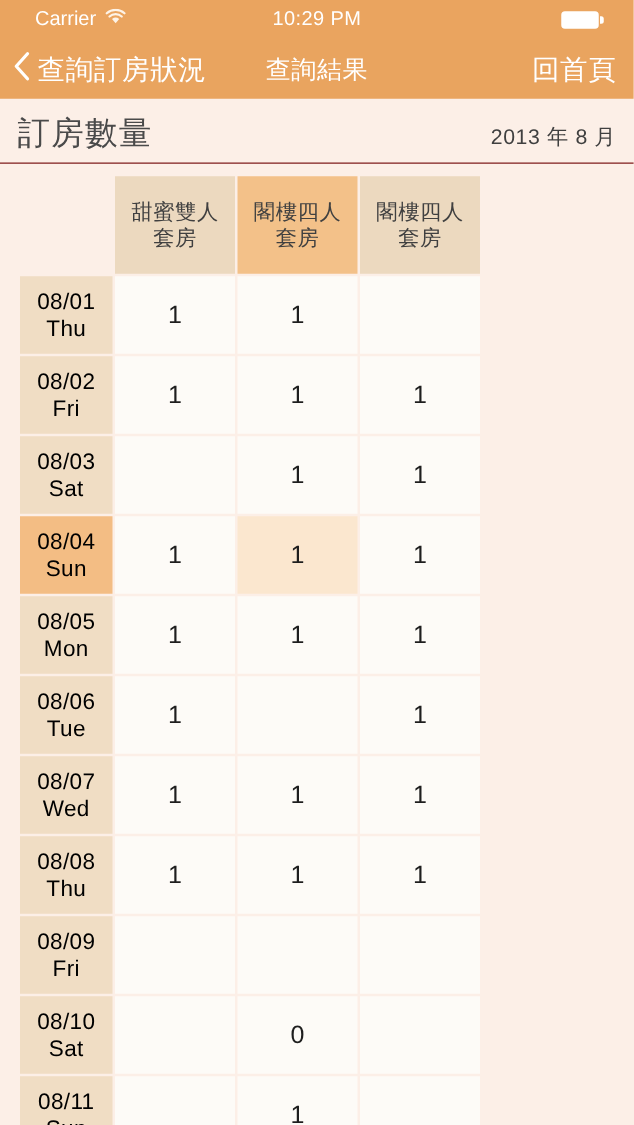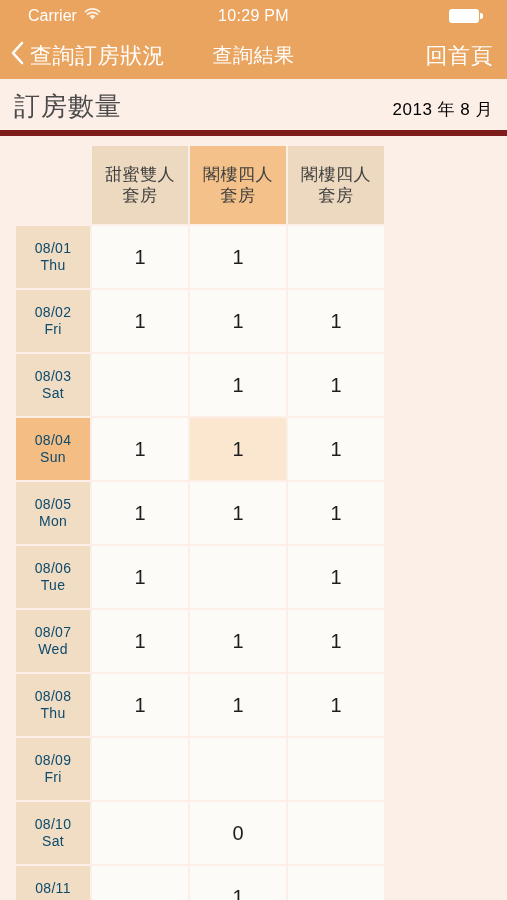--- a/index.html
+++ b/index.html
@@ -104,31 +104,31 @@
     cursor: pointer;
     z-index: 2;
   }
 
   
   .page-header {
     display: flex;
     align-items: baseline;
     justify-content: space-between;
     padding: 10px 14px 6px 14px;
-    border-bottom: 6px solid #7f1d1d;
+    border-bottom: 1px solid #7f1d1d;
     margin: 0 0 0 0;
   }
   .page-title {
     font-size: 26px;
     color: #4a4a4a;
     letter-spacing: 1px;
   }
   .page-month {
     font-size: 17px;
-    color: #000000;
+    color: #404040;
     letter-spacing: 0.5px;
   }
 
   
   .table-wrap {
     padding: 8px 0 0 14px;
   }
   table.booking {
     border-collapse: separate;
     border-spacing: 2px;
@@ -158,22 +158,22 @@
   th.room-head {
     background: #ecd9bf;
   }
   th.room-head.selected {
     background: #f3c189;
   }
 
   tbody tr { height: 62px; }
   td.date-cell {
     background: #f0ddc4;
-    font-size: 14px;
-    color: #0c4a6e;
+    font-size: 18px;
+    color: #000000;
     line-height: 1.25;
     letter-spacing: 0.3px;
   }
   td.date-cell.selected {
     background: #f3bd84;
     text-align: center;
   }
   td.qty-cell {
     background: #fdfbf7;
     font-size: 20px;

